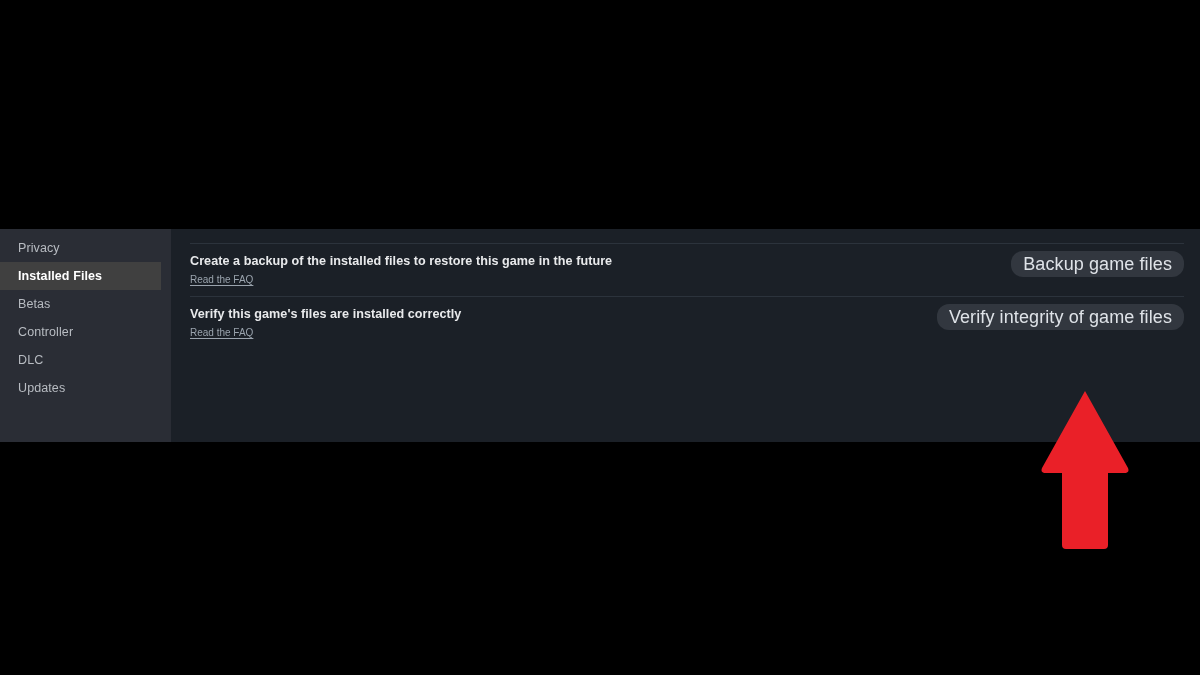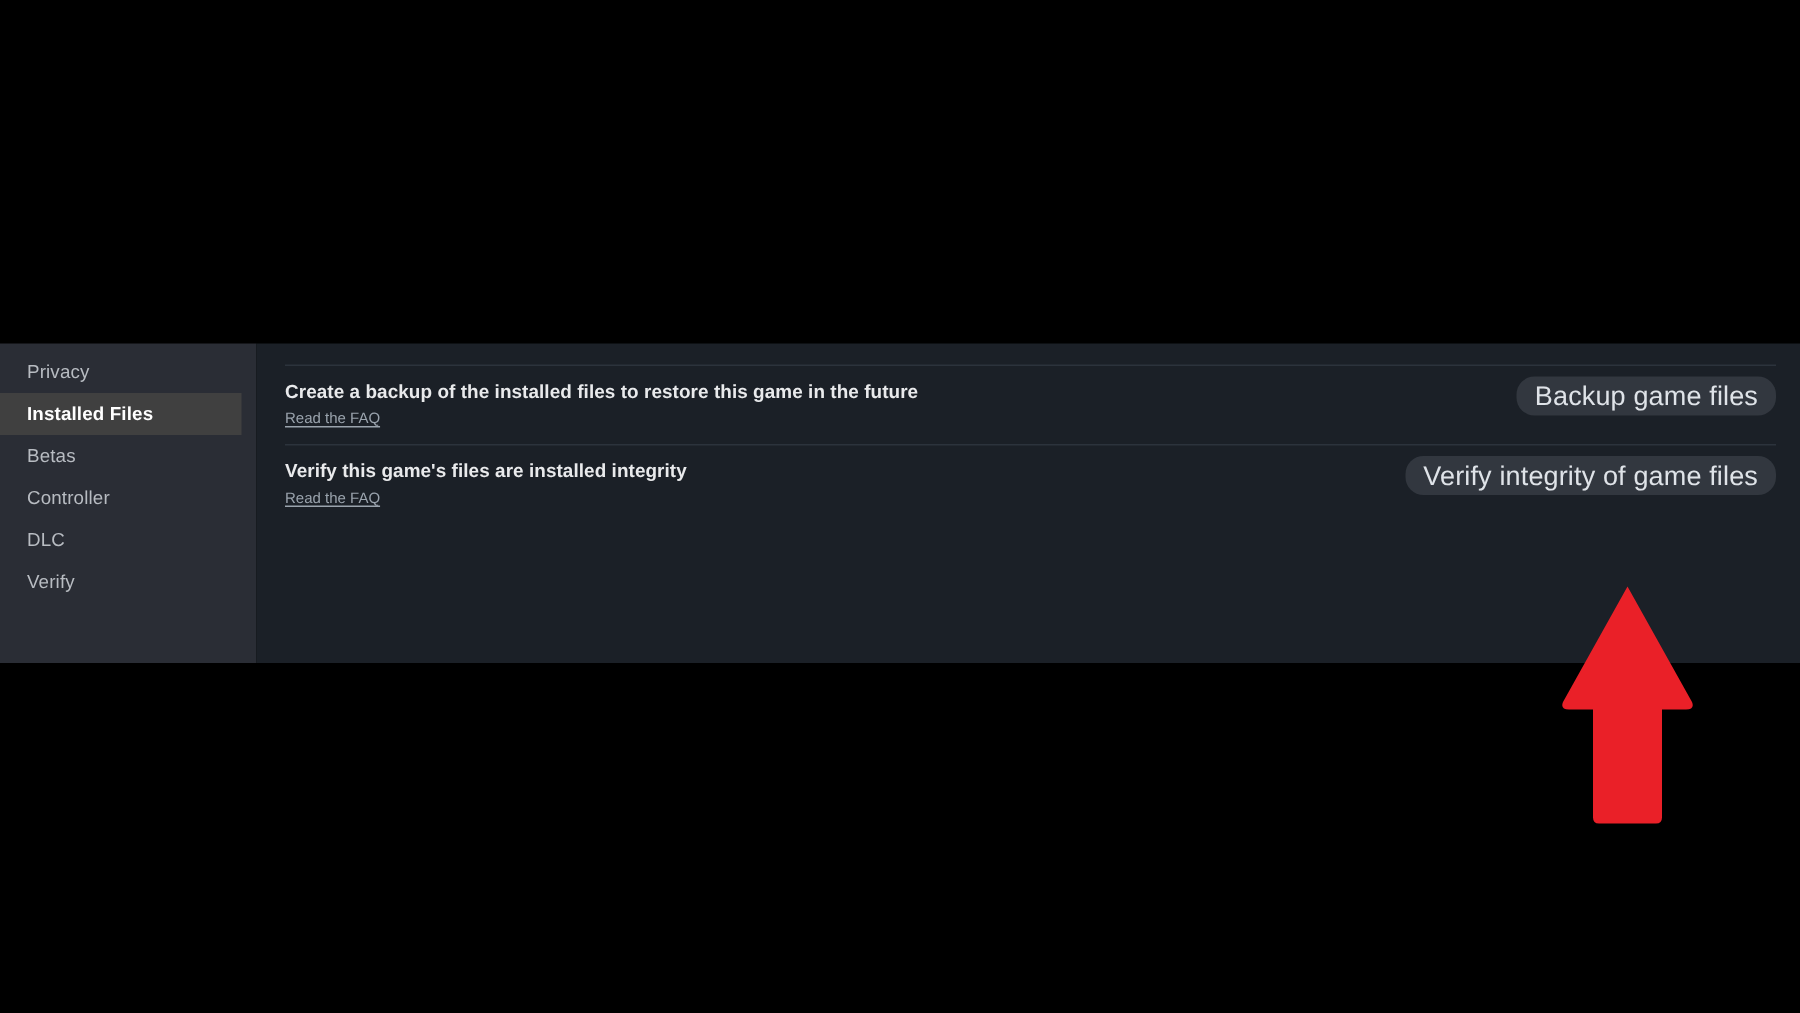--- a/index.html
+++ b/index.html
@@ -130,39 +130,39 @@
       <div class="side-item">
         <span>Betas</span>
       </div>
       <div class="side-item">
         <span>Controller</span>
       </div>
       <div class="side-item">
         <span>DLC</span>
       </div>
       <div class="side-item">
-        <span>Verify</span>
+        <span>Updates</span>
       </div>
     </nav>
 
     <section class="content">
       <div class="rows">
 
         <div class="row">
           <div class="row-text">
             <div class="row-title">Create a backup of the installed files to restore this game in the future</div>
             <a class="row-link">Read the FAQ</a>
           </div>
           <button class="btn">Backup game files</button>
         </div>
 
 
         <div class="row">
           <div class="row-text">
-            <div class="row-title">Verify this game's files are installed integrity</div>
+            <div class="row-title">Verify this game's files are installed correctly</div>
             <a class="row-link">Read the FAQ</a>
           </div>
           <button class="btn">Verify integrity of game files</button>
         </div>
 
       </div>
     </section>
   </div>
 
   <svg class="arrow" viewBox="0 0 90 161">

